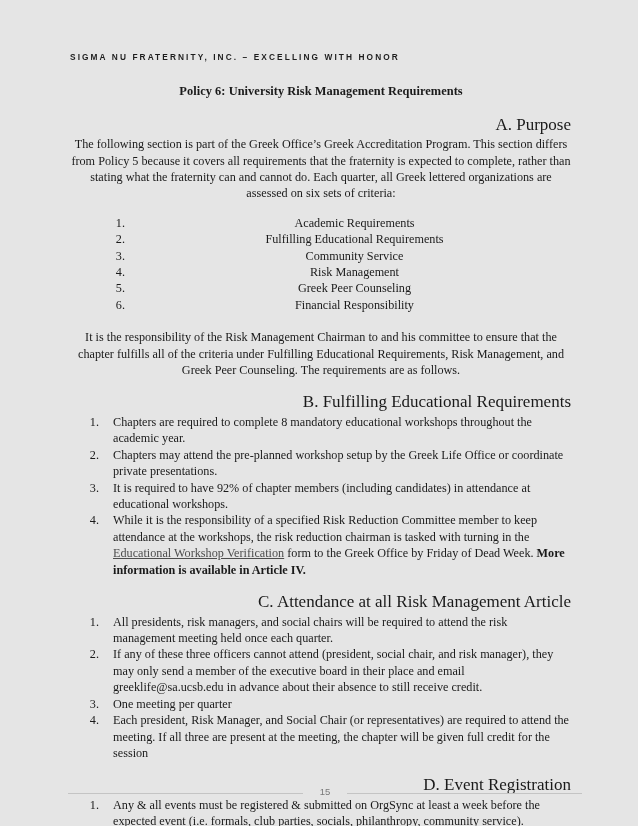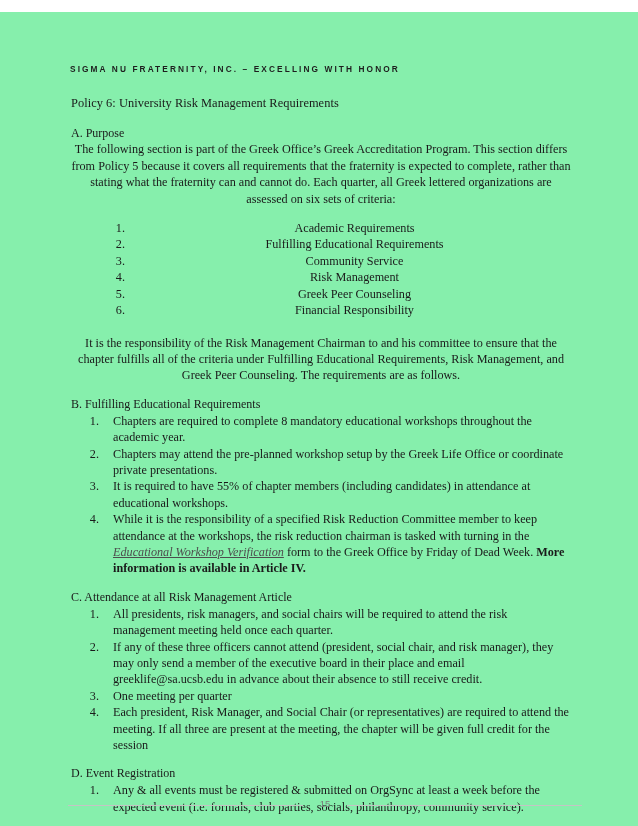--- a/index.html
+++ b/index.html
@@ -12,51 +12,52 @@
     width: 638px;
     height: 826px;
     position: relative;
     font-family: "Liberation Serif", "DejaVu Serif", serif;
     color: #1a1a1a;
     overflow: hidden;
   }
   .page {
     position: absolute;
     inset: 0;
-    background: #86efac;
-    margin-top: 12px;
+    background: #e5e5e5;
   }
   .running-head {
     position: absolute;
     left: 70px;
     top: 52px;
     font-family: "Liberation Sans", "DejaVu Sans", sans-serif;
     font-weight: bold;
     font-size: 8.3px;
     letter-spacing: 2.1px;
     color: #1d1d1d;
     white-space: nowrap;
   }
   .content {
     position: absolute;
     left: 71px;
     top: 84px;
     width: 500px;
   }
   .doc-title {
-    font-weight: normal;
+    font-weight: bold;
     font-size: 12.4px;
     line-height: 1.25;
     margin: 0 0 14px 0;
     letter-spacing: 0.05px;
+    text-align: center;
   }
   .section-head {
-    font-size: 12px;
+    font-size: 17px;
     line-height: 1.33;
     margin: 0;
+    text-align: right;
   }
   .para {
     font-size: 12.2px;
     line-height: 1.345;
     margin: 0;
     text-align: center;
   }
   .gap-md { height: 13px; }
   .gap-lg { height: 16px; }
 
@@ -79,21 +80,20 @@
     font-size: 12.2px;
     line-height: 1.345;
   }
   ol.sub-list > li {
     padding-left: 11px;
     margin: 0;
   }
   .u-link {
     text-decoration: underline;
     color: #4d4d4d;
-    font-style: italic;
   }
   .bold-note {
     font-weight: bold;
   }
   .footer {
     position: absolute;
     left: 68px;
     right: 56px;
     top: 786px;
     height: 14px;
@@ -144,21 +144,21 @@
     <div class="gap-lg"></div>
 
     <div class="para">It is the responsibility of the Risk Management Chairman to and his committee to ensure that the chapter fulfills all of the criteria under Fulfilling Educational Requirements, Risk Management, and Greek Peer Counseling. The requirements are as follows.</div>
 
     <div class="gap-md"></div>
 
     <div class="section-head">B. Fulfilling Educational Requirements</div>
     <ol class="sub-list">
       <li>Chapters are required to complete 8 mandatory educational workshops throughout the academic year.</li>
       <li>Chapters may attend the pre-planned workshop setup by the Greek Life Office or coordinate private presentations.</li>
-      <li>It is required to have 55% of chapter members (including candidates) in attendance at educational workshops.</li>
+      <li>It is required to have 92% of chapter members (including candidates) in attendance at educational workshops.</li>
       <li><span>While it is the responsibility of a specified Risk Reduction Committee member to keep attendance at the workshops, the risk reduction chairman is tasked with turning in the </span><span class="u-link">Educational Workshop Verification</span><span> form to the Greek Office by Friday of Dead Week. </span><span class="bold-note">More information is available in Article IV.</span></li>
     </ol>
 
     <div class="gap-md"></div>
 
     <div class="section-head">C. Attendance at all Risk Management Article</div>
     <ol class="sub-list">
       <li>All presidents, risk managers, and social chairs will be required to attend the risk management meeting held once each quarter.</li>
       <li>If any of these three officers cannot attend (president, social chair, and risk manager), they may only send a member of the executive board in their place and email greeklife@sa.ucsb.edu in advance about their absence to still receive credit.</li>
       <li>One meeting per quarter</li>

